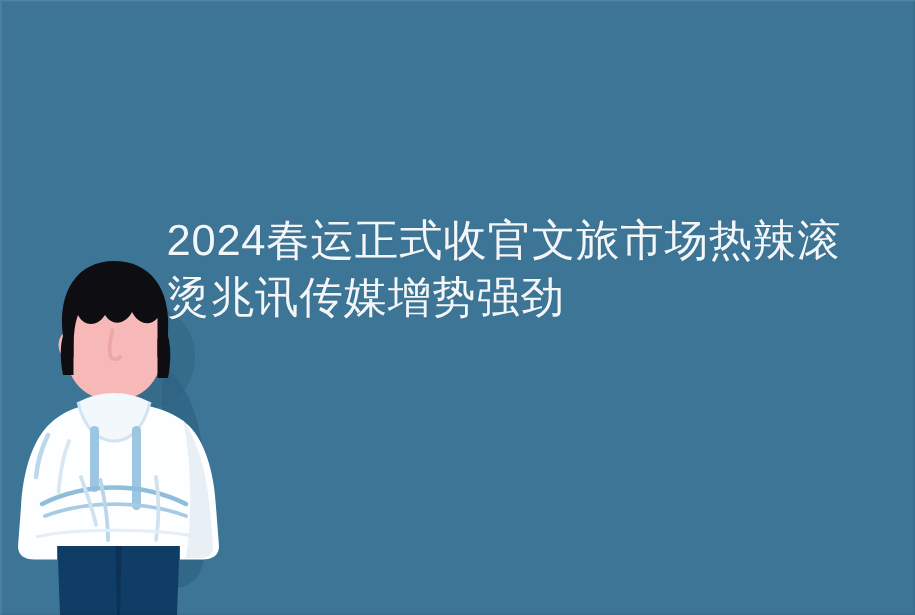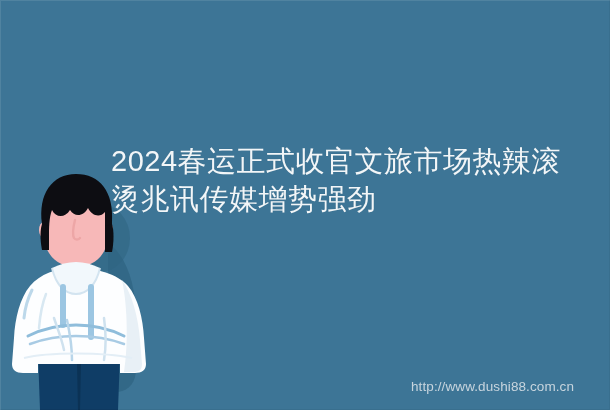--- a/index.html
+++ b/index.html
@@ -117,16 +117,15 @@
       <path d="M63 152 C66 166 68 180 68 192" fill="none" stroke="#b9d6ea" stroke-width="2.5" stroke-linecap="round"></path>
       <path d="M50 150 C54 162 58 172 60 182" fill="none" stroke="#cfe2ef" stroke-width="2.5" stroke-linecap="round"></path>
       <path d="M100 150 C102 164 102 180 100 192" fill="none" stroke="#cfe2ef" stroke-width="2.5" stroke-linecap="round"></path>
 
       <path d="M20 190 C44 184 100 184 128 190" fill="none" stroke="#e3eef6" stroke-width="2"></path>
     </svg>
   </div>
 
   <div id="headline">2024春运正式收官文旅市场热辣滚烫兆讯传媒增势强劲</div>
 
-  <div id="watermark">http://www.dushi88.com.cn</div>
 
   <div id="edge-highlight"></div>
 </div>
 
 </body></html>

